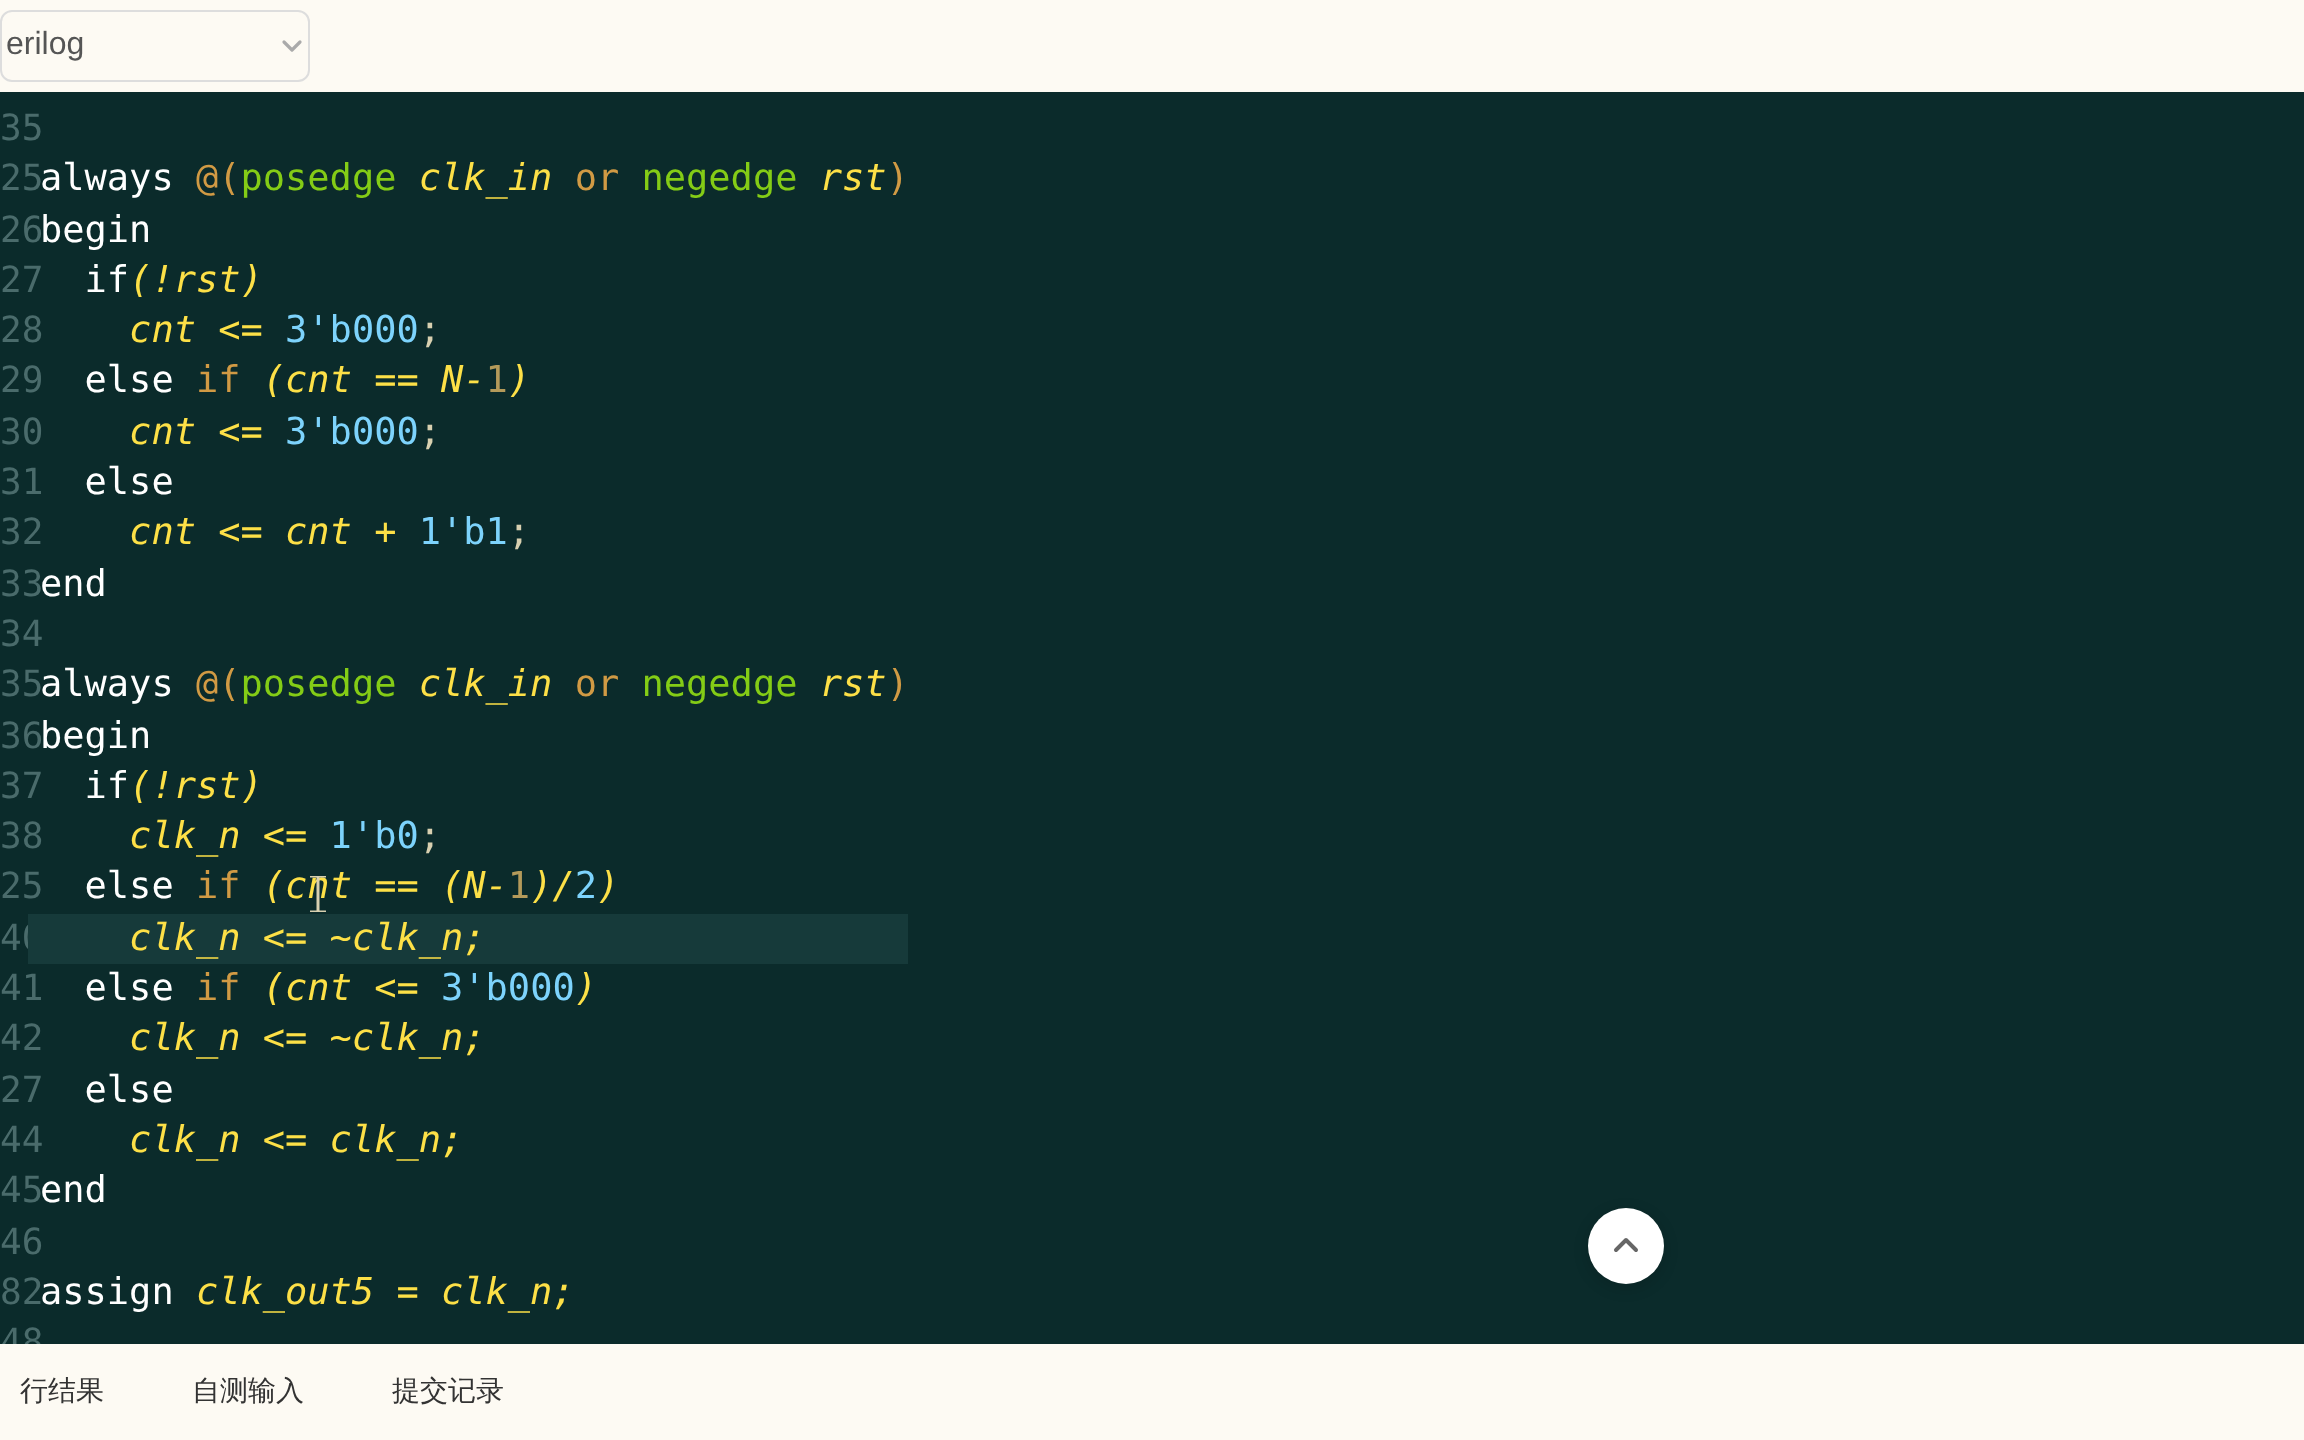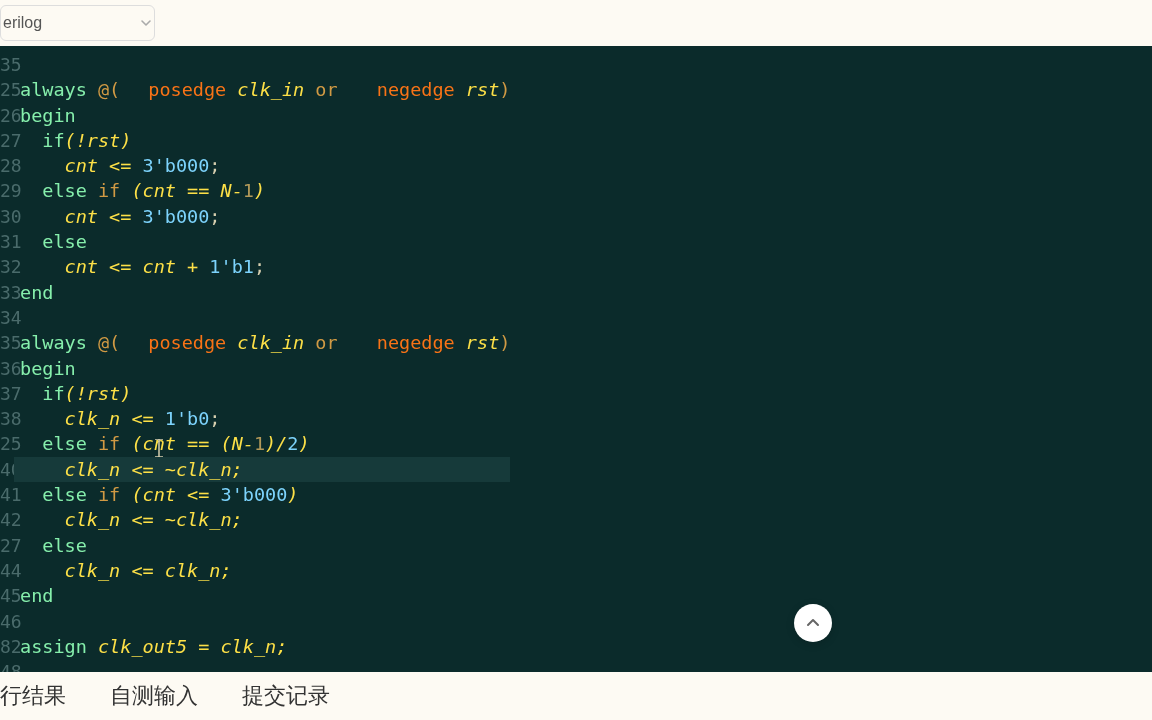--- a/index.html
+++ b/index.html
@@ -62,22 +62,22 @@
   .gutter div { height: 25.3px; }
   .code {
     position: absolute;
     left: 20px;
     top: 6px;
     white-space: pre;
     color: #d8d0b0;
   }
   .line { height: 25.3px; display: block; }
   .line.hl { background: #163a3a; margin-left: -6px; padding-left: 6px; }
-  .kw-red { color: #86efac; text-align: center; }
-  .kw-magenta { color: #f97316; margin-left: 28px; }
+  .kw-red { color: #ffffff; text-align: center; }
+  .kw-magenta { color: #84cc16; }
   .kw-orange { color: #d19a44; }
   .num { color: #b49a5a; }
   .numg { color: #7dd3fc; }
   .op { color: #d8d0b0; }
   .id { color: #fde047; font-style: italic; }
 
   .cursor {
     position: absolute;
     width: 14px;
     height: 18px;
@@ -98,22 +98,22 @@
     justify-content: center;
     cursor: pointer;
   }
 
   .bottom-tabs {
     background: #fdfaf3;
     height: 48px;
     display: flex;
     align-items: center;
     gap: 44px;
-    padding-left: 0;
-    font-size: 22px;
+    padding-left: 10px;
+    font-size: 14px;
     color: #333;
   }
   .tab { cursor: pointer; }
 </style>
 </head>
 <body>
 
 <div class="top-bar">
   <div class="lang-select">
     <span>erilog</span>

